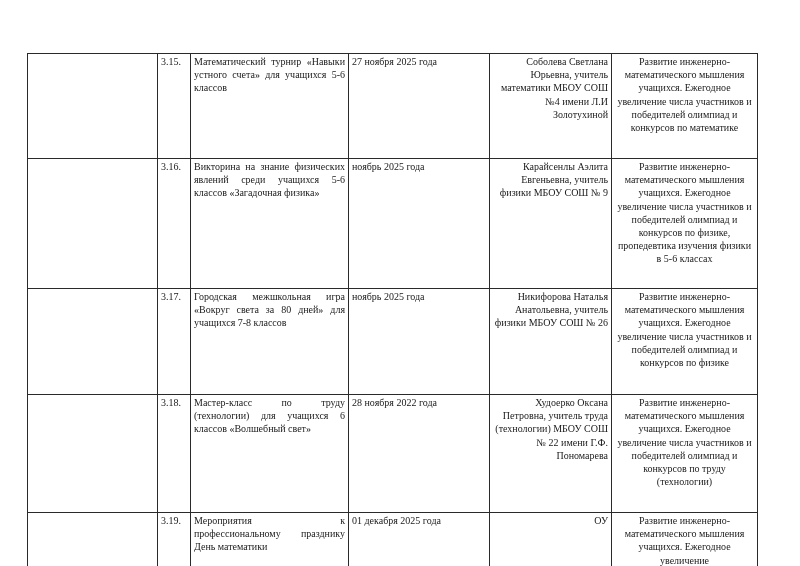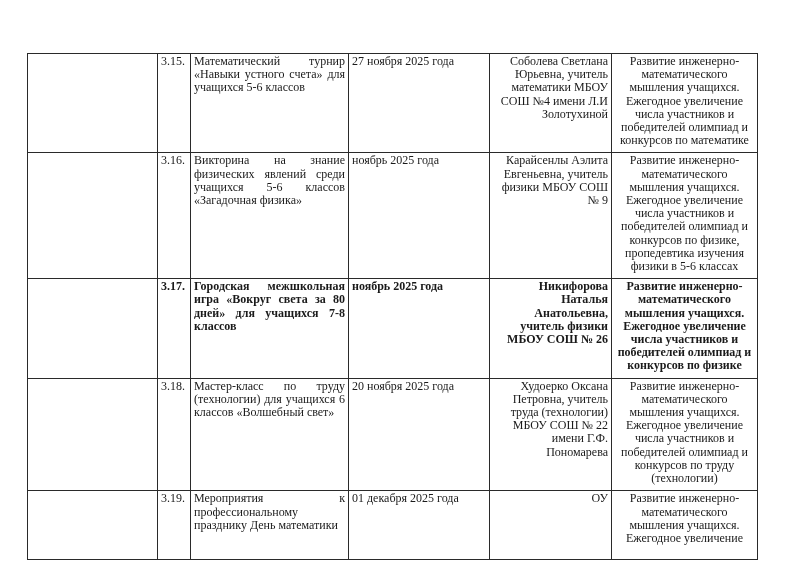--- a/index.html
+++ b/index.html
@@ -1,30 +1,30 @@
 <!DOCTYPE html>
 <html><head>
 <meta charset="utf-8">
 <style>
   html, body { margin: 0; padding: 0; background: #ffffff; }
   body { width: 800px; height: 566px; position: relative; overflow: hidden;
          font-family: "Liberation Serif", "DejaVu Serif", serif; color: #1a1a1a; }
   table.plan { position: absolute; left: 27px; top: 53px; border-collapse: collapse;
                table-layout: fixed; width: 725px; }
-  table.plan td { border: 1.3px solid #2a2a2a; vertical-align: top; font-size: 12px;
-                  line-height: 13.2px; padding: 1px 3px 5px 3px; }
+  table.plan td { border: 1.3px solid #2a2a2a; vertical-align: top; font-size: 10px;
+                  line-height: 13.2px; padding: 1px 3px 12px 3px; }
   td.empty { width: 123px; }
   td.num { width: 26px; padding-left: 4px; }
   td.event { width: 151px; text-align: justify; text-align-last: left; }
   td.date { width: 134px; }
   td.resp { width: 115px; text-align: right; }
   td.result { width: 139px; text-align: center; }
   tr.r1 td { height: 91px; }
   tr.r2 td { height: 116px; }
-  tr.r3 td { height: 92px; font-weight: bold; }
+  tr.r3 td { height: 92px; }
   tr.r4 td { height: 104px; }
   tr.r5 td { height: 62px; }
 </style>
 </head>
 <body>
 
 <table class="plan">
   <tbody>
     <tr class="r1">
       <td class="empty"></td>
@@ -47,21 +47,21 @@
       <td class="num">3.17.</td>
       <td class="event">Городская межшкольная игра «Вокруг света за 80 дней» для учащихся 7-8 классов</td>
       <td class="date">ноябрь 2025 года</td>
       <td class="resp">Никифорова Наталья Анатольевна, учитель физики МБОУ СОШ № 26</td>
       <td class="result">Развитие инженерно-математического мышления учащихся. Ежегодное увеличение числа участников и победителей олимпиад и конкурсов по физике</td>
     </tr>
     <tr class="r4">
       <td class="empty"></td>
       <td class="num">3.18.</td>
       <td class="event">Мастер-класс по труду (технологии) для учащихся 6 классов «Волшебный свет»</td>
-      <td class="date">20 ноября 2025 года</td>
+      <td class="date">28 ноября 2022 года</td>
       <td class="resp">Худоерко Оксана Петровна, учитель труда (технологии) МБОУ СОШ № 22 имени Г.Ф. Пономарева</td>
       <td class="result">Развитие инженерно-математического мышления учащихся. Ежегодное увеличение числа участников и победителей олимпиад и конкурсов по труду (технологии)</td>
     </tr>
     <tr class="r5">
       <td class="empty"></td>
       <td class="num">3.19.</td>
       <td class="event">Мероприятия к профессиональному празднику День математики</td>
       <td class="date">01 декабря 2025 года</td>
       <td class="resp">ОУ</td>
       <td class="result">Развитие инженерно-математического мышления учащихся. Ежегодное увеличение</td>

